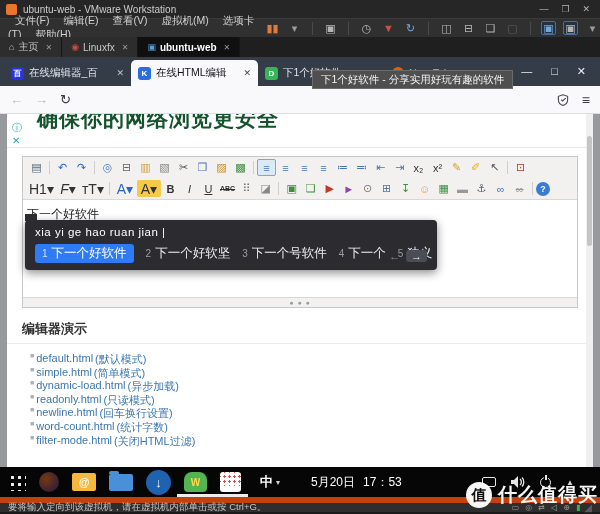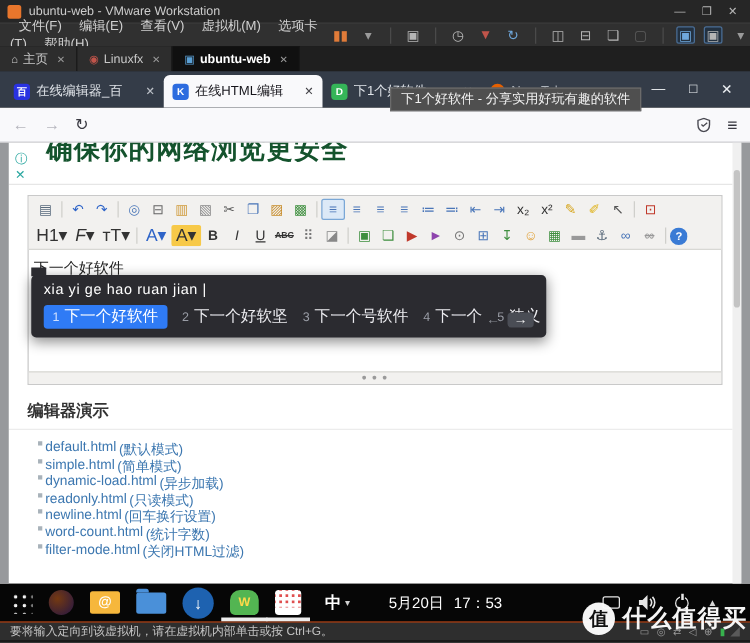--- a/index.html
+++ b/index.html
@@ -106,21 +106,21 @@
   .ime-ind{color:#fff;font-size:13px;font-weight:bold;display:flex;align-items:center;gap:3px;margin-left:6px;}
   .ime-ind .caret{font-size:8px;color:#d0d0d0;}
   .clock{color:#fff;font-size:12px;display:flex;gap:8px;margin-left:18px;white-space:nowrap;}
   .tb-right{display:flex;align-items:center;gap:15px;margin-left:auto;padding-right:26px;}
   .monitor{width:14px;height:10px;border:1.5px solid #e6e6e6;border-radius:2px;}
   .power{width:11px;height:11px;border:1.5px solid #e6e6e6;border-radius:50%;position:relative;}
   .power::before{content:'';position:absolute;left:50%;top:-3px;transform:translateX(-50%);width:4px;height:4px;background:#060606;}
   .power::after{content:'';position:absolute;left:50%;top:-3px;transform:translateX(-50%);width:2px;height:5px;background:#e6e6e6;}
   .tb-up{color:#d6d6d6;font-size:8px;}
   
-  .statusbar{height:15px;background:#2e2e2e;border-top:1px solid #c2410c;display:flex;align-items:center;padding:0 8px;font-size:9.5px;color:#c4c4c4;flex:0 0 auto;justify-content:center;}
+  .statusbar{height:15px;background:#2e2e2e;border-top:6px solid #c2410c;display:flex;align-items:center;padding:0 8px;font-size:9.5px;color:#c4c4c4;flex:0 0 auto;justify-content:center;}
   .sb-right{margin-left:auto;display:flex;align-items:center;gap:6px;font-size:8px;}
   .sb-right .ticon{display:flex;align-items:center;}
   .sb-grip{color:#5a5a5a;font-size:10px;margin-left:4px;}
   
   .watermark{position:absolute;left:466px;top:482px;display:flex;align-items:center;gap:6px;z-index:99;opacity:.96;}
   .wm-badge{width:26px;height:26px;border-radius:50%;background:#ffffff;color:#111;font-weight:bold;font-size:15px;display:flex;align-items:center;justify-content:center;}
   .wm-text{color:#ffffff;font-size:19px;font-weight:bold;letter-spacing:1px;white-space:nowrap;}
   svg{display:block;}
 </style>
 </head>

